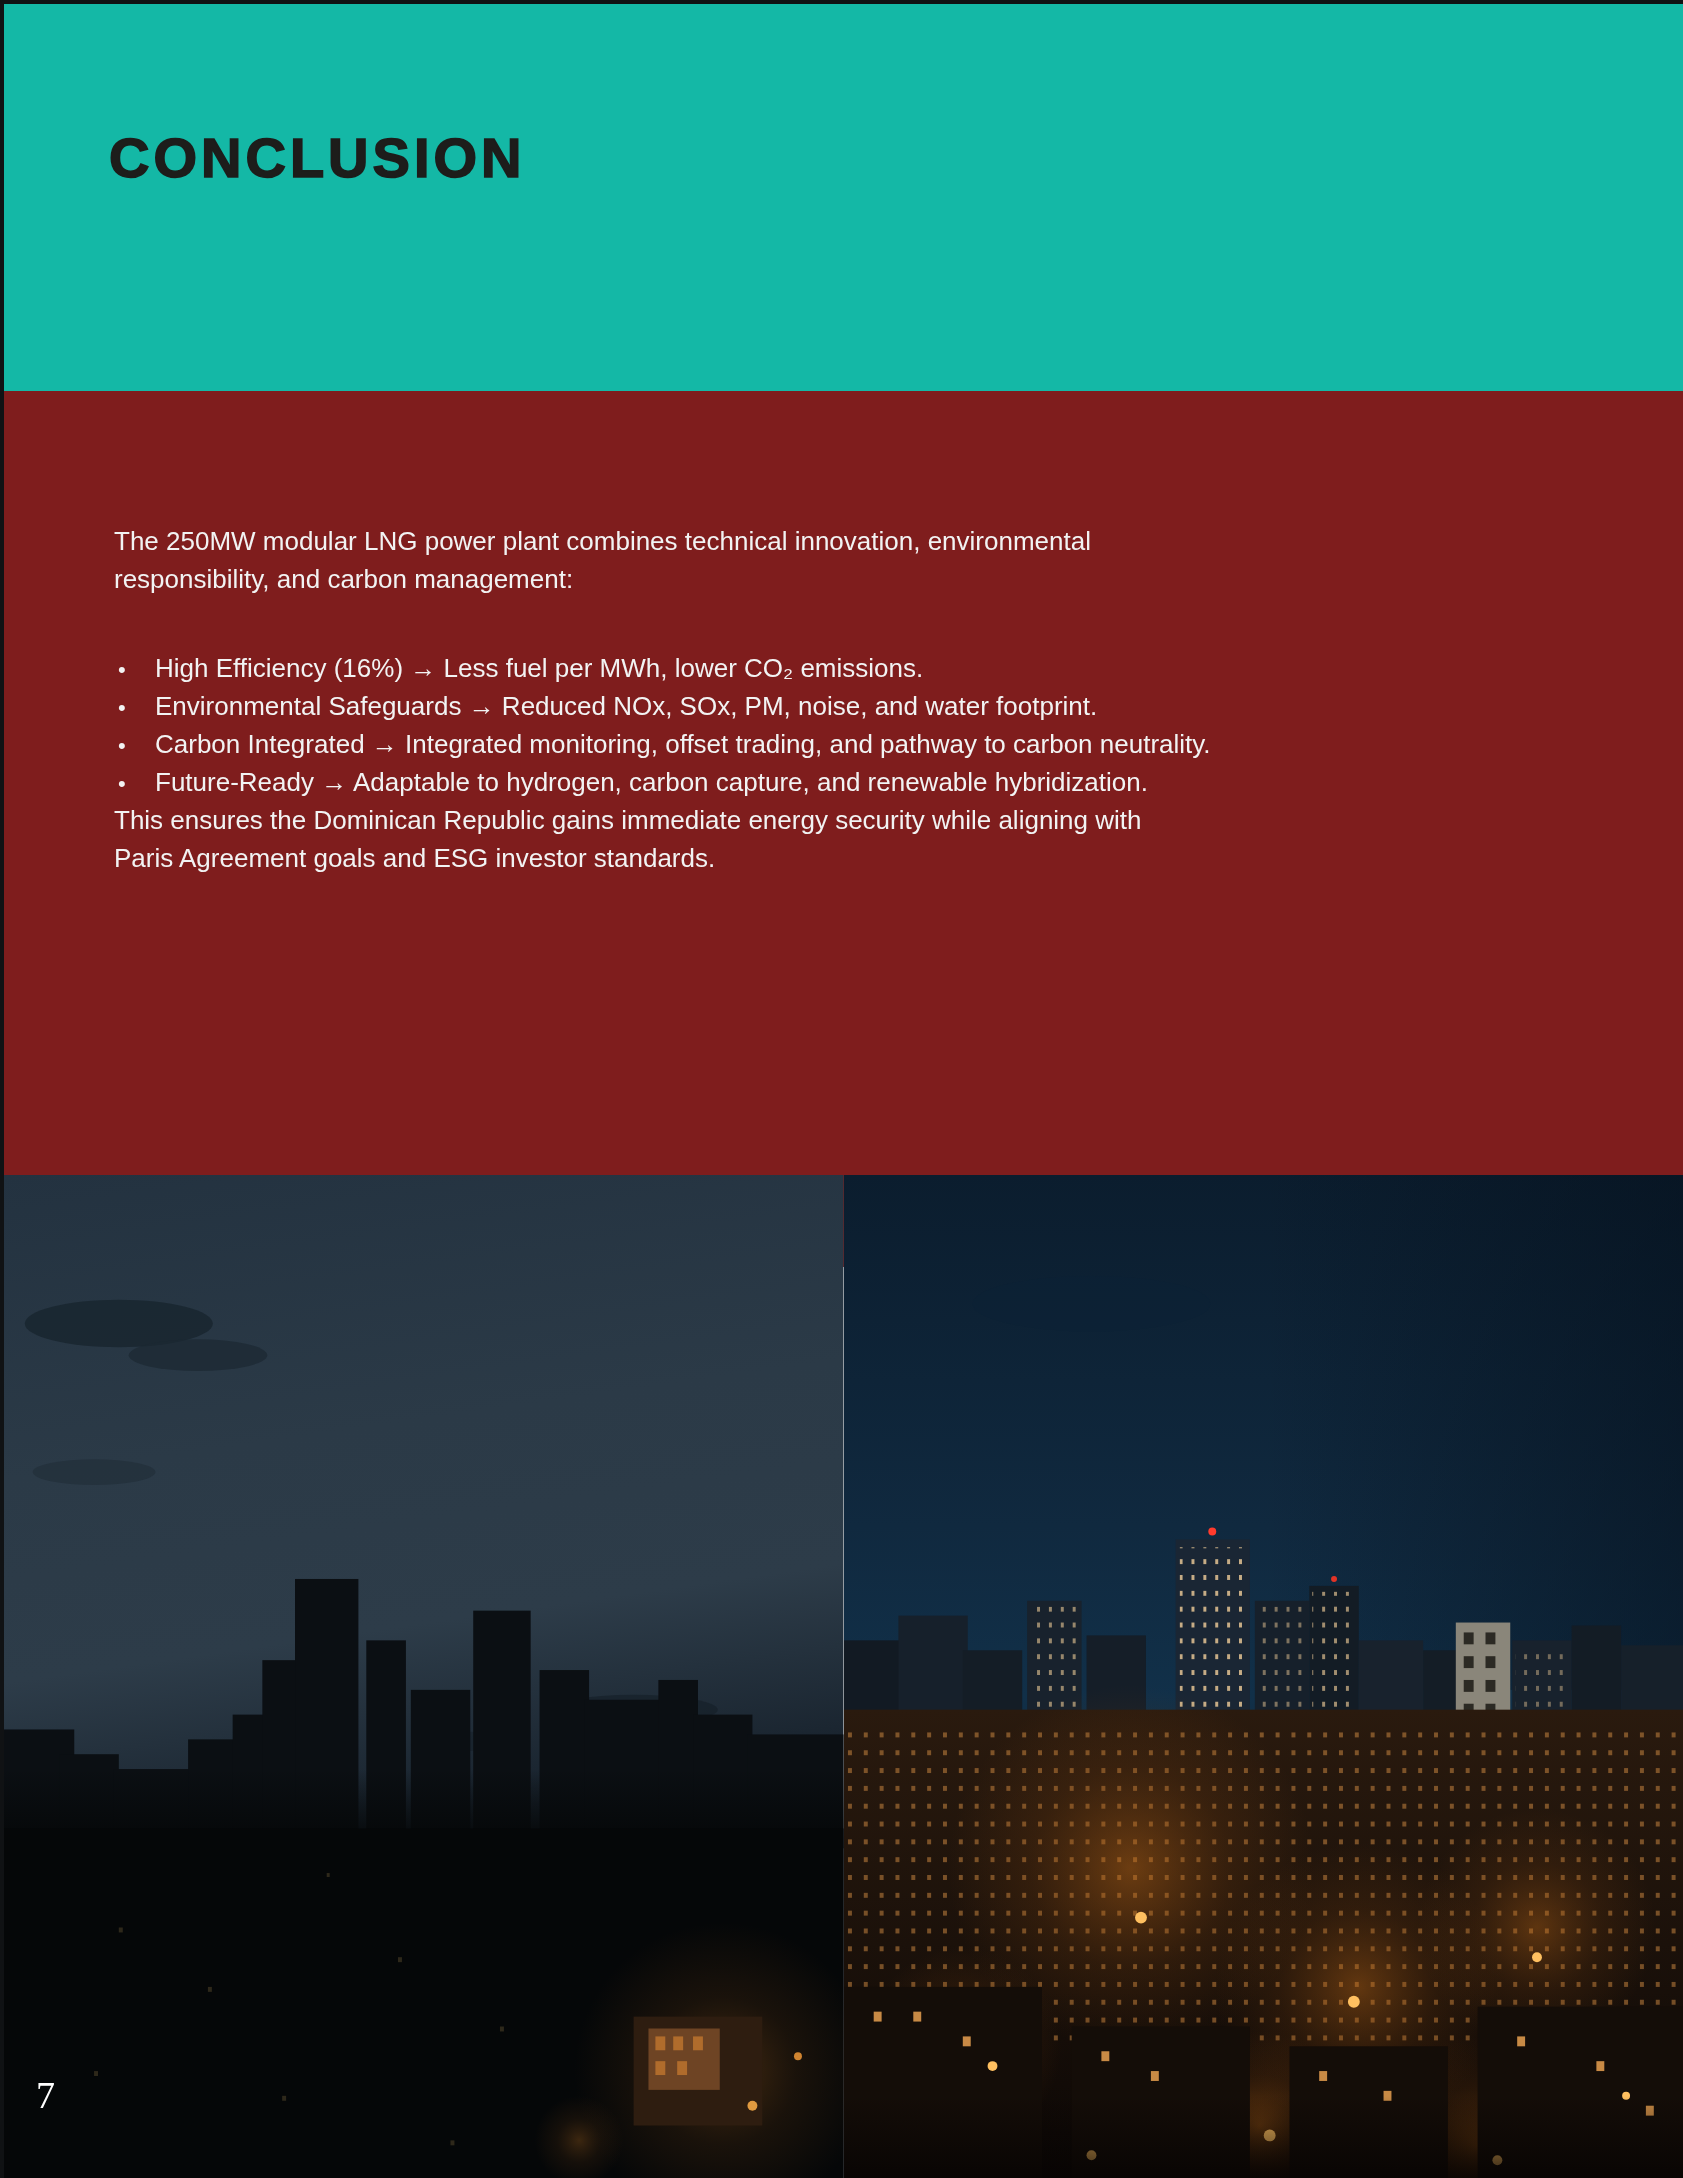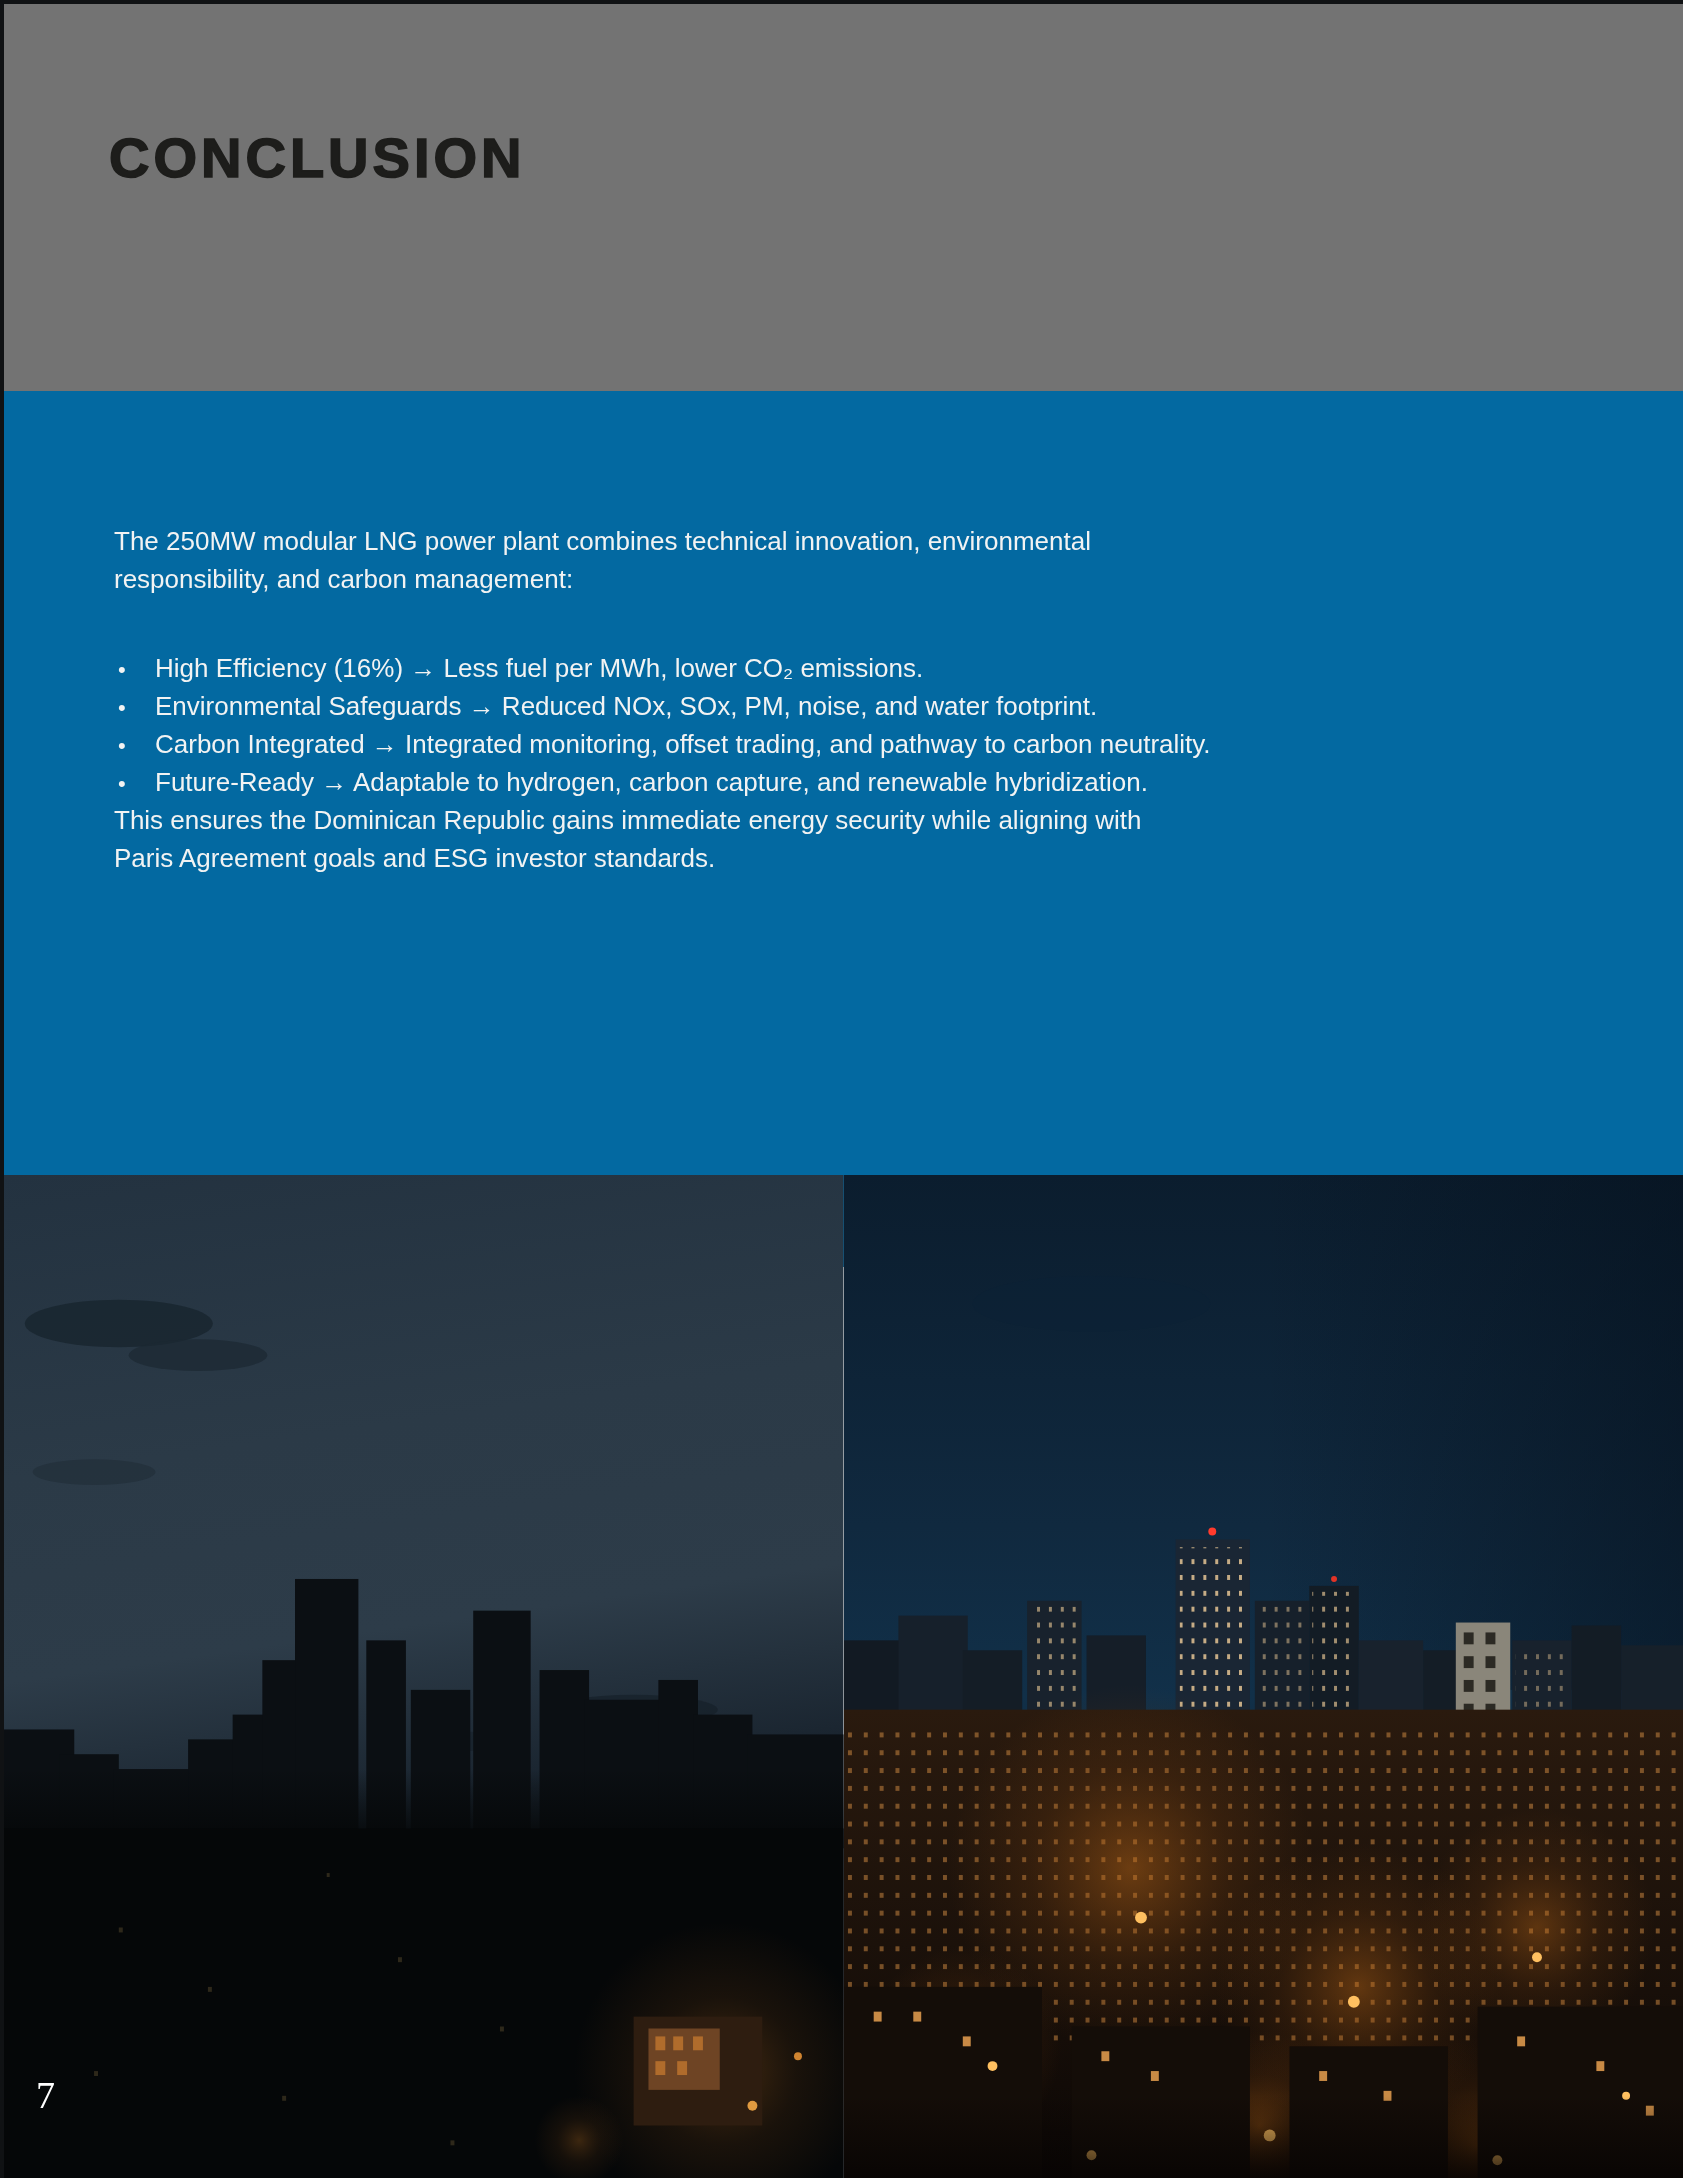--- a/index.html
+++ b/index.html
@@ -6,31 +6,31 @@
   #page{
     position:relative;
     width:1683px;height:2178px;
     background:#ffffff;
     overflow:hidden;
     font-family:"Liberation Sans", sans-serif;
   }
   .edge-top{position:absolute;top:0;left:0;width:1683px;height:4px;background:#101214;z-index:40;}
   .edge-left{position:absolute;top:0;left:0;width:4px;height:2178px;background:#101214;z-index:40;}
 
-  .header{position:absolute;top:0;left:0;width:1683px;height:391px;background:#737373;}
+  .header{position:absolute;top:0;left:0;width:1683px;height:391px;background:#14b8a6;}
   .page-title{
     position:absolute;left:109px;top:125px;
     font-size:56px;font-weight:bold;letter-spacing:4px;
     color:#1d1d1b;-webkit-text-stroke:1.6px #1d1d1b;
     transform:scaleY(0.98);
   }
 
   .panel{
     position:absolute;top:391px;left:0;width:1683px;height:876px;
-    background:#0369a1;color:#f2f3f3;
+    background:#7f1d1d;color:#f2f3f3;
   }
   .panel-inner{
     position:absolute;left:114px;top:131px;width:1416px;
     font-size:26px;line-height:38px;
   }
   .para{white-space:pre-line;margin:0;}
   .intro{margin-bottom:51px;}
   .bullets{margin:0;padding:0;list-style:none;}
   .bullet-row{display:flex;height:38px;align-items:baseline;}
   .bullet-marker{

